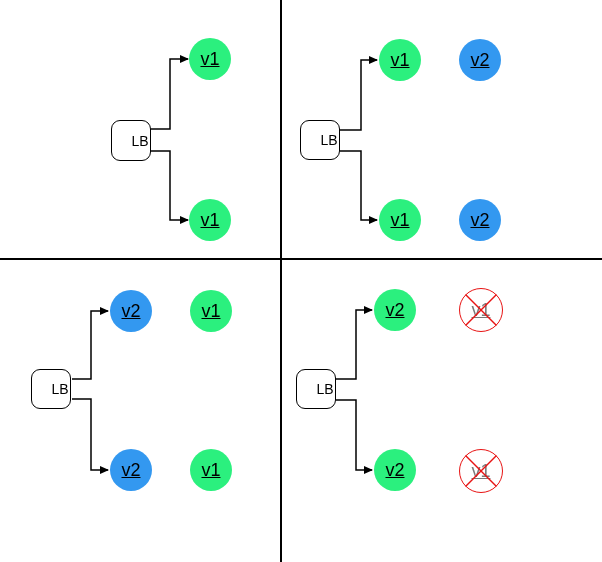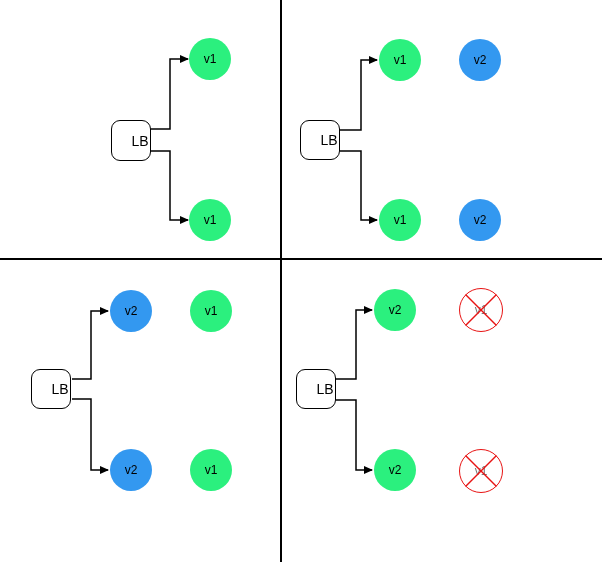--- a/index.html
+++ b/index.html
@@ -15,21 +15,21 @@
   .arrowhead{fill:var(--stroke,#000);}
   .lb-box{
     position:absolute;background:var(--bg,#fff);
     border:1.5px solid var(--stroke,#000);border-radius:9px;
     display:flex;align-items:center;justify-content:center;
     font-size:14px;color:var(--stroke,#000);box-sizing:border-box;padding-left:18px;
   }
   .circle{
     position:absolute;width:42px;height:42px;border-radius:50%;
     display:flex;align-items:center;justify-content:center;
-    font-size:12px;color:#000;box-sizing:border-box;
+    font-size:18px;color:#000;box-sizing:border-box;text-decoration:underline;
   }
   .fill-green{background:var(--green,#2BF07E);}
   .fill-blue{background:var(--blue,#3398F0);}
   .crossed{
     width:44px;height:44px;background:var(--bg,#fff);
     border:1.5px solid var(--red,#E81313);color:var(--muted,#7A7A7A);
   }
   .crossed .xmark{position:absolute;left:-1.5px;top:-1.5px;width:44px;height:44px;}
   .xline{stroke:var(--red,#E81313);stroke-width:1.5;}
 </style>

